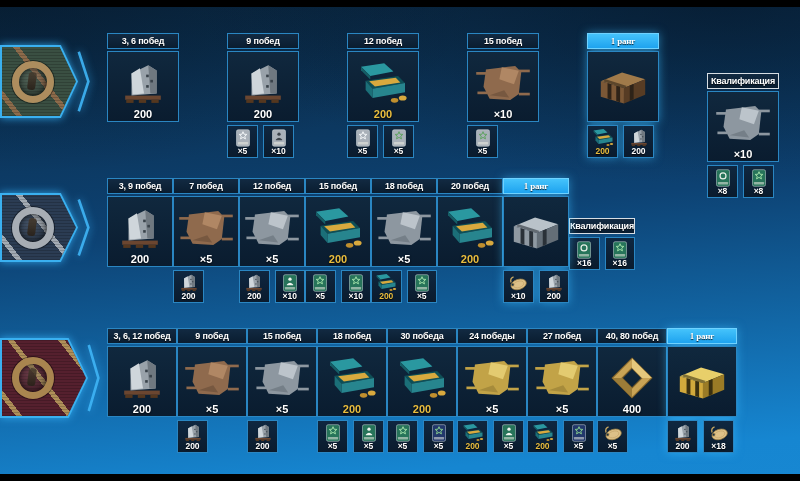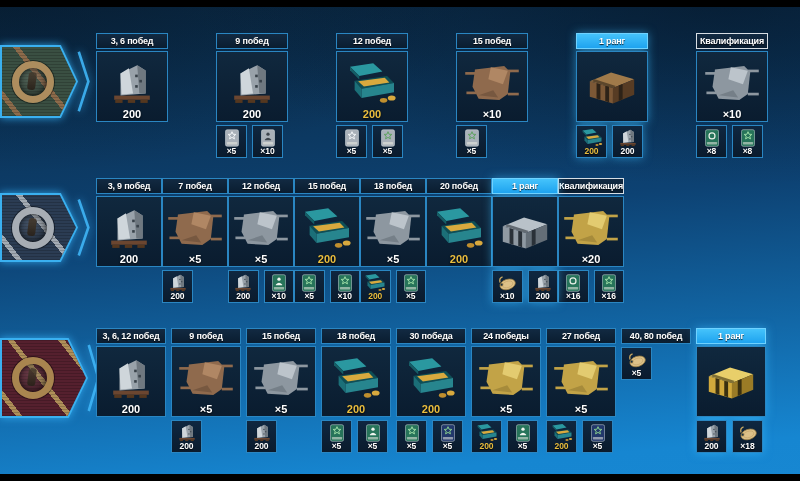--- a/index.html
+++ b/index.html
@@ -10,34 +10,34 @@
       radial-gradient(120% 70% at 90% 0%, rgba(4,18,34,.55), transparent 55%),
       radial-gradient(100% 60% at 0% 0%, rgba(4,18,34,.45), transparent 60%),
       linear-gradient(175deg,#0a2740 0%,#0d4273 45%,#1686d1 92%,#1787d2 100%);
   }
   .letterbox{position:absolute;left:0;width:800px;height:7px;background:#000;z-index:50;}
   .letterbox.top{top:0}.letterbox.bottom{bottom:0}
 
   .row{position:absolute;left:0;width:800px;}
   .row.r0{top:33px}.row.r1{top:178px}.row.r2{top:328px}
 
-  .cards{position:absolute;left:96px;top:0;display:flex;align-items:flex-start;}
-  .r0 .cards{gap:48px}.r1 .cards{}.r2 .cards{gap:5px}
+  .cards{position:absolute;left:107px;top:0;display:flex;align-items:flex-start;}
+  .r0 .cards{gap:48px}.r1 .cards{}.r2 .cards{}
   .r0 .card{width:72px}.r1 .card{width:66px}.r2 .card{width:70px}
 
   .card{cursor:pointer;}
   .card-header{
     height:14px;line-height:14px;text-align:center;
     background:linear-gradient(180deg,#122a42,#0a1d30);
     border:1px solid #2a86c2;margin-bottom:2px;
     color:#fff;font-size:9px;font-weight:bold;letter-spacing:-.2px;white-space:nowrap;
     text-shadow:0 1px 1px rgba(0,0,0,.8);
   }
-  .card.qual .card-header{border-color:#d7dee4;}
-  .card.hl .card-header{background:linear-gradient(180deg,#45c3fb,#1ea3ef);border-color:#6fd2ff;}
+  .card.qual .card-header{border-color:#d7dee4;margin-top:40px;}
+  .card.hl .card-header{background:linear-gradient(180deg,#45c3fb,#1ea3ef);border-color:#6fd2ff;font-family:Liberation Serif, serif;}
   .card.hl{filter:drop-shadow(0 0 5px rgba(60,190,255,.55));}
   .card-body{
     position:relative;height:69px;
     background:linear-gradient(180deg,#10283e,#0a1c2f);
     border:1px solid #2a86c2;
     display:flex;align-items:center;justify-content:center;
   }
   .val{
     position:absolute;bottom:1px;left:0;width:100%;text-align:center;
     font-size:11px;font-weight:bold;line-height:1.1;
@@ -586,34 +586,20 @@
                   <rect x="31" y="18" width="2.5" height="2.5" fill="#39424a"></rect>
                   <rect x="27" y="23" width="2.5" height="2.5" fill="#39424a"></rect>
                 </svg>
               </span>
               <div class="bval white">200</div>
             </div>
           </div>
         </div>
         <div class="card qual">
           <div class="card-header">Квалификация</div>
-          <div class="card-body">
-            <span class="icon icon-big">
-              <svg viewBox="0 0 46 36">
-                <rect x="1" y="9" width="9" height="2.2" fill="#c2a347"></rect>
-                <rect x="36" y="7" width="9" height="2.2" fill="#c2a347"></rect>
-                <rect x="2" y="25" width="8" height="2.2" fill="#c2a347"></rect>
-                <rect x="36" y="26" width="9" height="2.2" fill="#c2a347"></rect>
-                <polygon points="9,7 33,4 38,9 36,27 29,32 12,31 7,21" fill="#c2a347"></polygon>
-                <polygon points="22,5 36,8 32,19 20,15" fill="#e3cb70"></polygon>
-                <polygon points="12,28 28,30 24,24" fill="#8a7330" opacity=".5"></polygon>
-              </svg>
-            </span>
-            <div class="val white">×20</div>
-          </div>
           <div class="badges">
             <div class="badge">
               <span class="icon icon-flag">
                 <svg viewBox="0 0 16 20">
                   <rect x="0.5" y="0.5" width="15" height="19" rx="2" fill="#27745a" stroke="rgba(240,245,248,.5)" stroke-width="1"></rect>
                   <rect x="2.2" y="14.6" width="11.6" height="2.8" rx="0.5" fill="rgba(235,235,225,.55)"></rect>
                   <circle cx="8" cy="7.6" r="3.4" fill="none" stroke="#e8efe7" stroke-width="1.4"></circle>
                 </svg>
               </span>
               <div class="bval white">×16</div>
@@ -899,20 +885,30 @@
                   <rect x="2.2" y="14.6" width="11.6" height="2.8" rx="0.5" fill="rgba(235,235,225,.55)"></rect>
                   <path d="M8 2.8 L9.2 5.7 L12.4 5.9 L10 7.9 L10.8 11 L8 9.3 L5.2 11 L6 7.9 L3.6 5.9 L6.8 5.7 Z" fill="none" stroke="#86ce8e" stroke-width="1.1"></path>
                 </svg>
               </span>
               <div class="bval white">×5</div>
             </div>
           </div>
         </div>
         <div class="card">
           <div class="card-header">40, 80 побед</div>
+          <div class="card-body">
+            <span class="icon icon-big">
+              <svg viewBox="0 0 40 40">
+                <path fill-rule="evenodd" d="M20 2 L38 20 L20 38 L2 20 Z M20 11 L29 20 L20 29 L11 20 Z" fill="#c9a355" stroke="#7c5f28" stroke-width="1"></path>
+                <polygon points="20,2 38,20 29,20 20,11" fill="#e6c87c"></polygon>
+                <polygon points="2,20 20,38 20,29 11,20" fill="#9c7c38"></polygon>
+              </svg>
+            </span>
+            <div class="val white">400</div>
+          </div>
           <div class="badges">
             <div class="badge">
               <span class="icon icon-small">
                 <svg viewBox="0 0 34 30">
                   <path d="M10 6 q-6 2 -4 9" fill="none" stroke="#caa860" stroke-width="2"></path>
                   <g transform="rotate(-18 18 18)">
                     <ellipse cx="18" cy="18" rx="12.5" ry="8" fill="#ddc188" stroke="#9a7b3e" stroke-width="1"></ellipse>
                     <ellipse cx="18" cy="18" rx="8.5" ry="5" fill="none" stroke="#c3a468" stroke-width="1"></ellipse>
                     <circle cx="8.8" cy="15.5" r="2.1" fill="#15314b" stroke="#9a7b3e"></circle>
                   </g>

